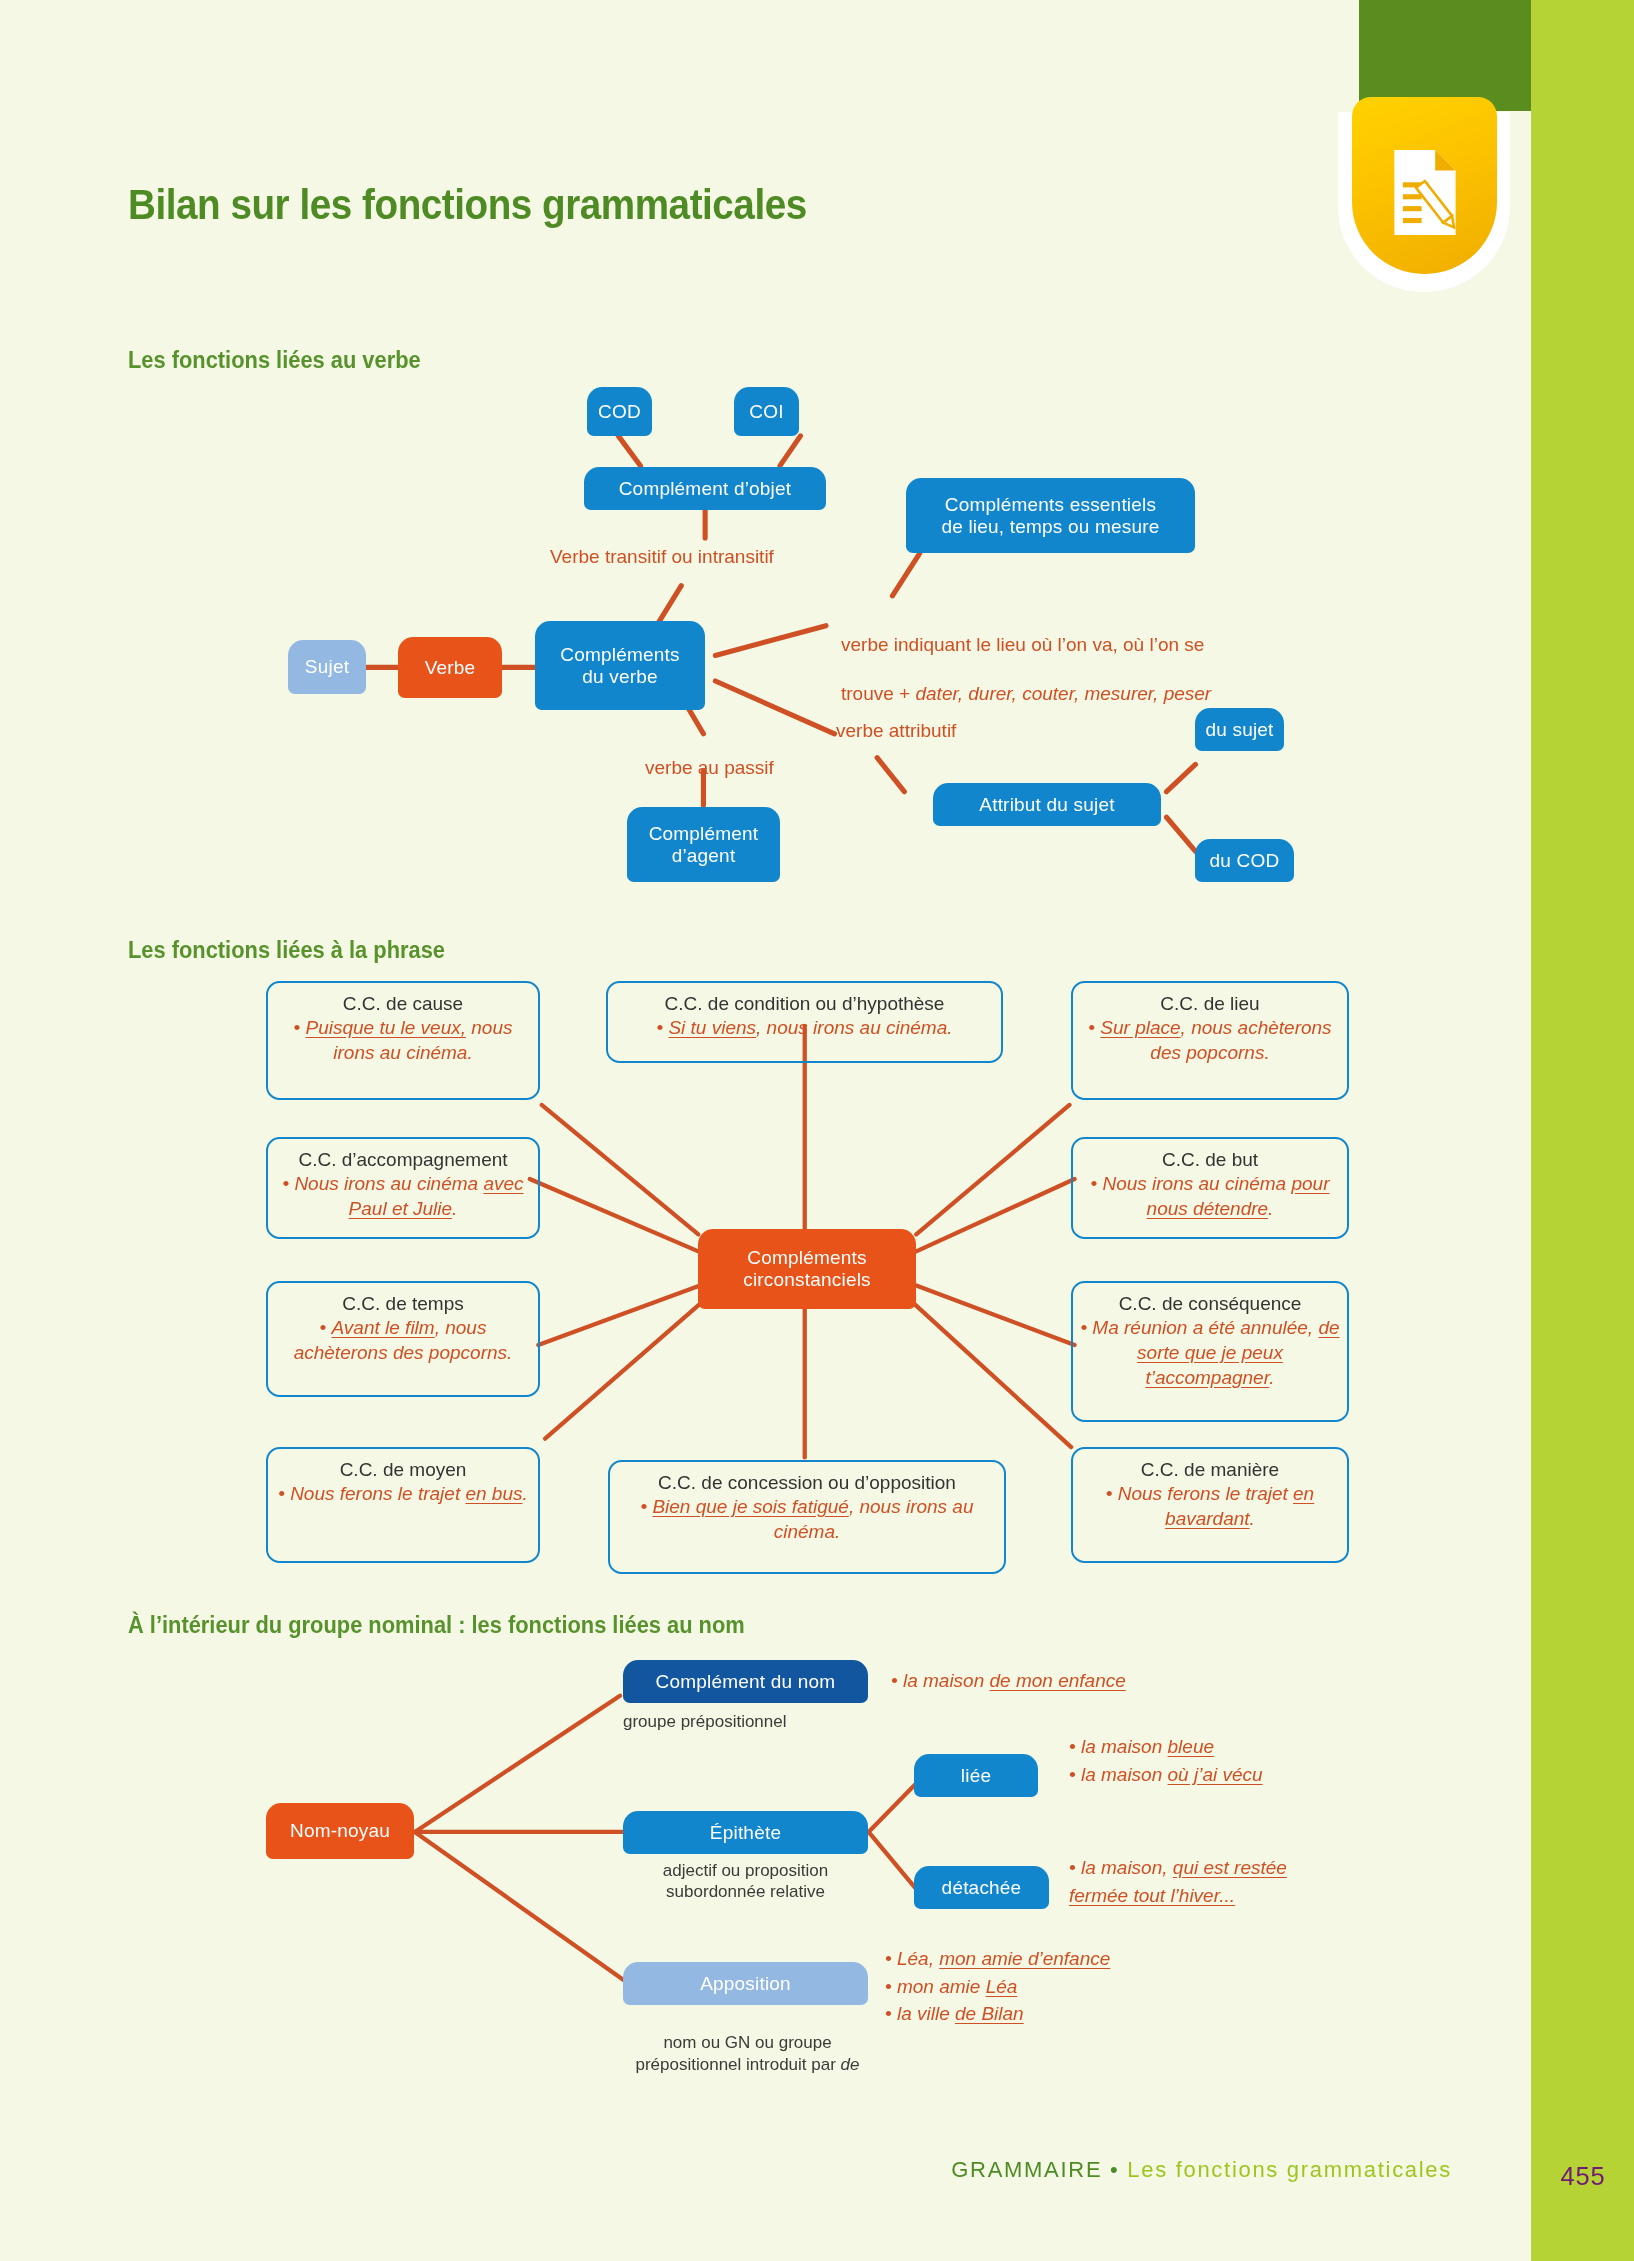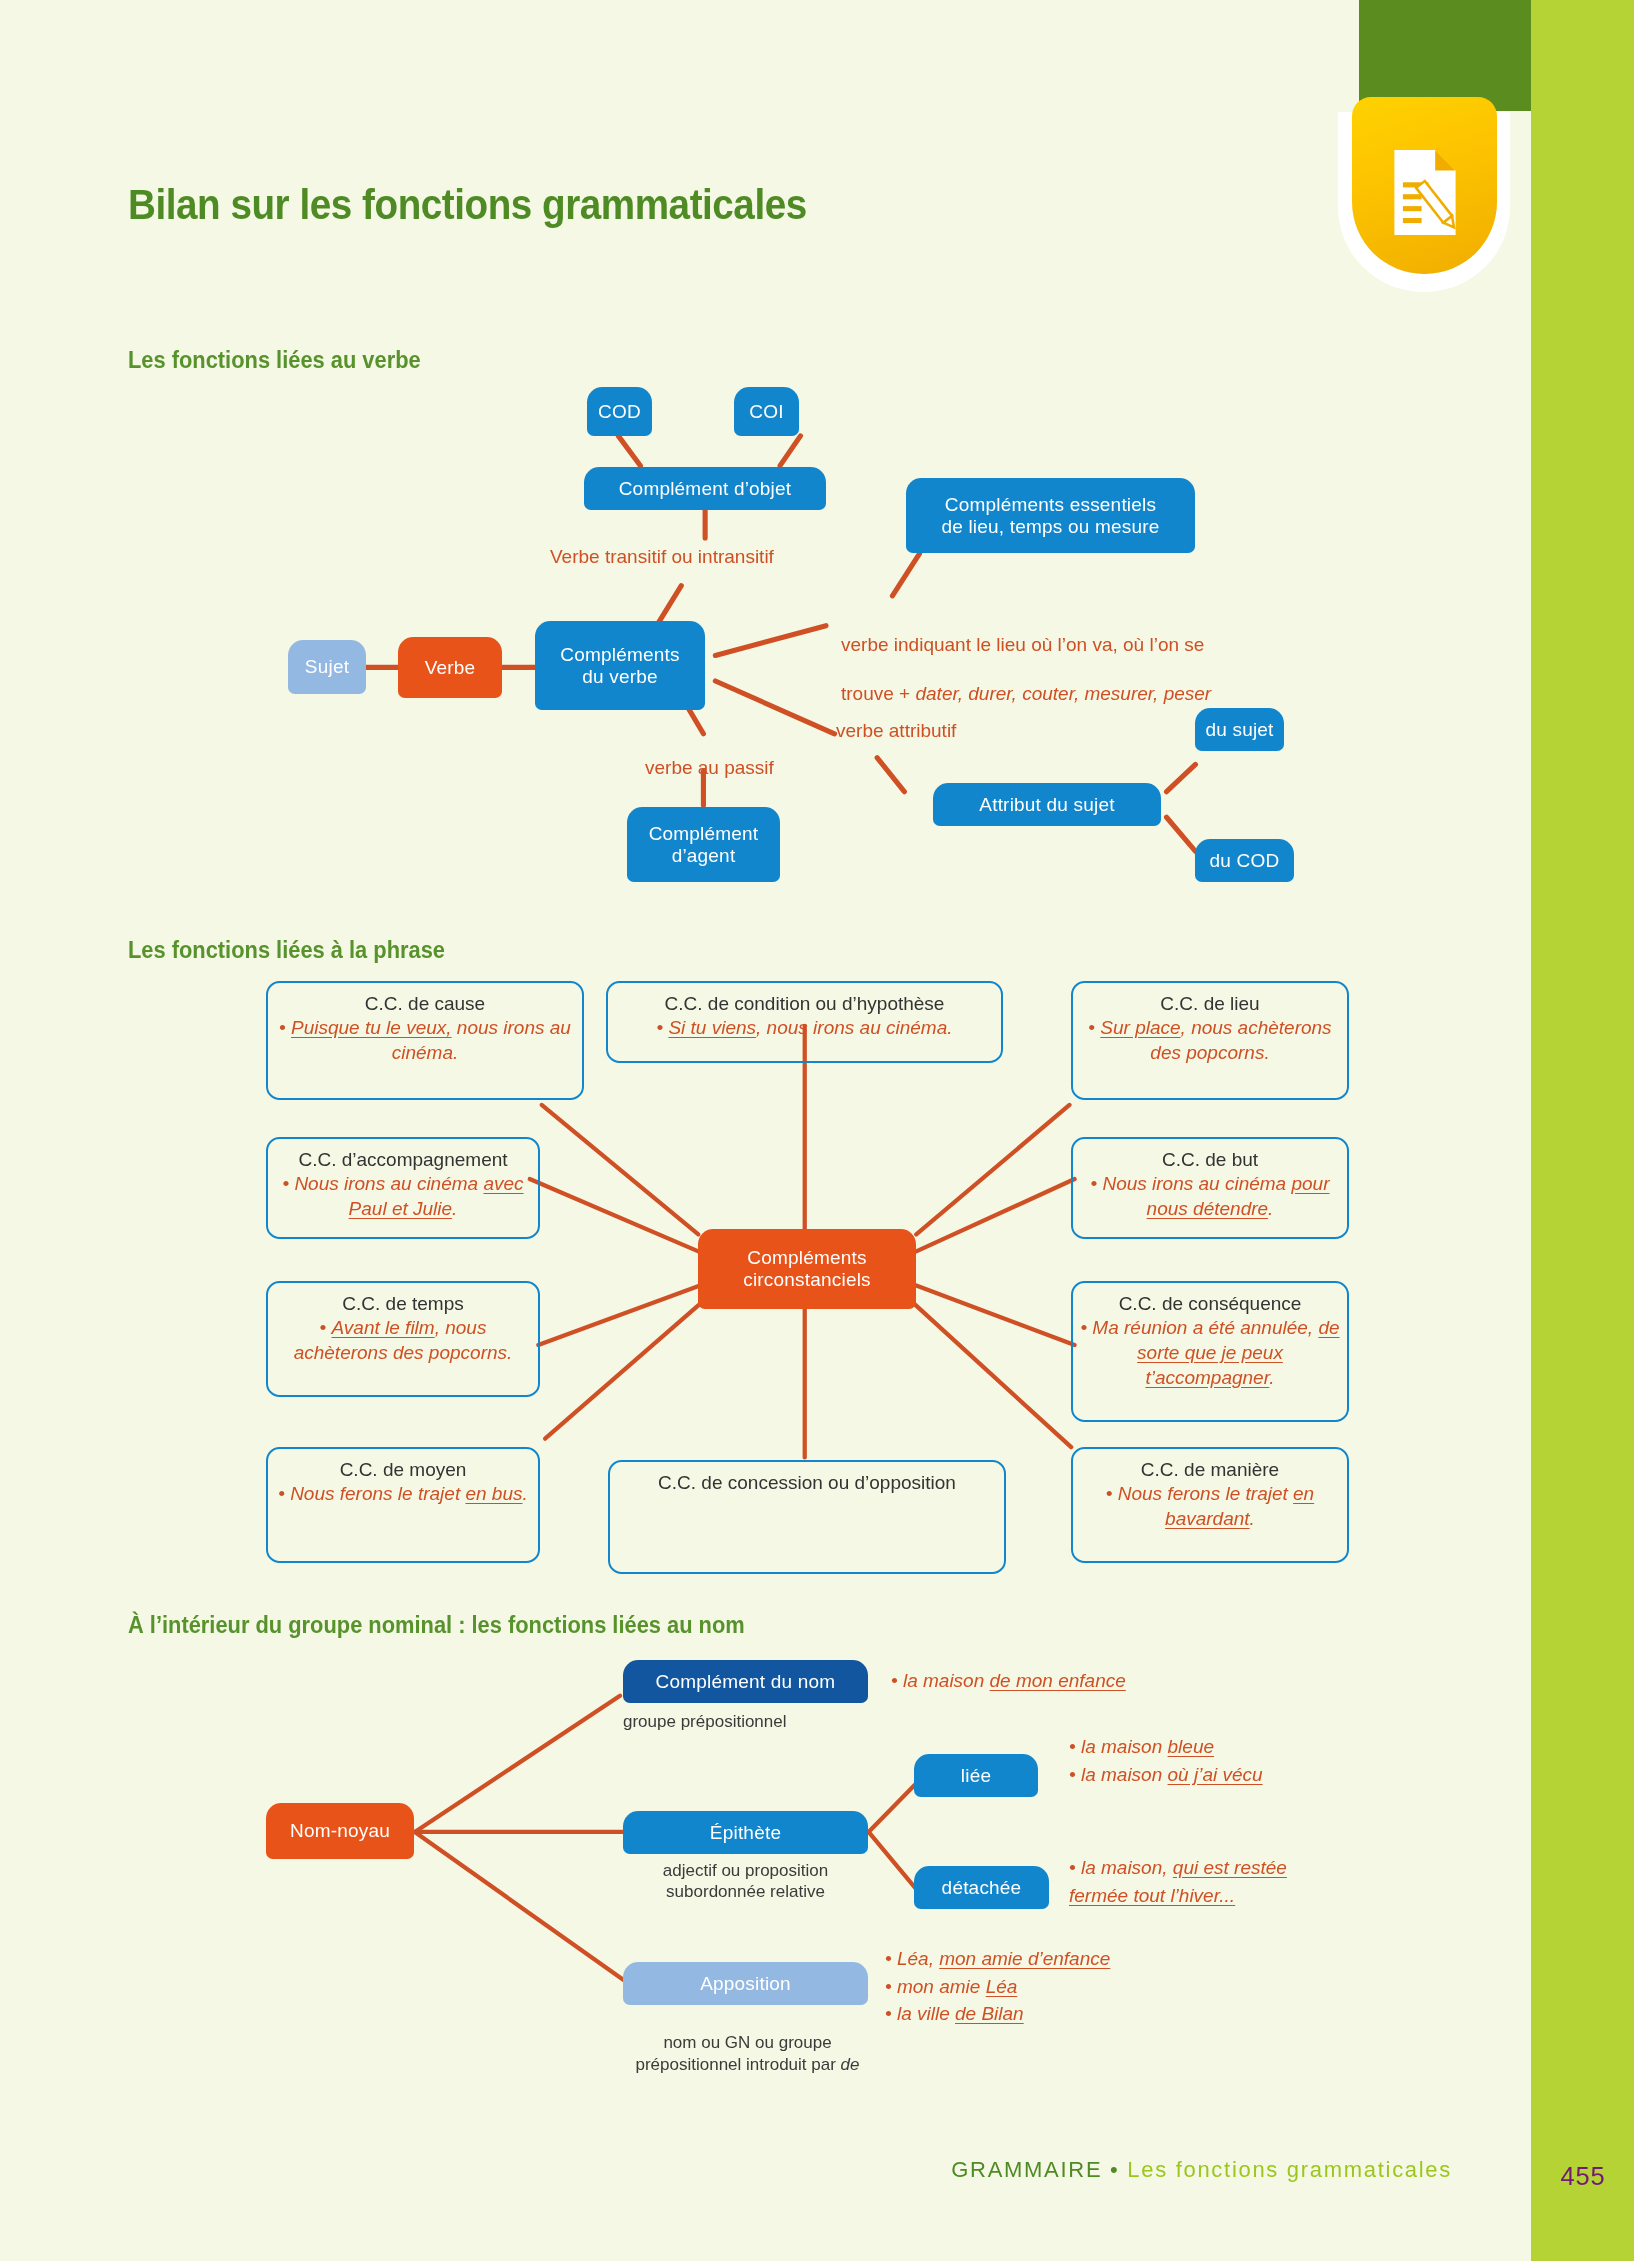--- a/index.html
+++ b/index.html
@@ -199,21 +199,21 @@
     <line x1="1262" y1="1580" x2="1076" y2="1510"></line>
     <line x1="640" y1="1690" x2="824" y2="1530"></line>
     <line x1="945" y1="1532" x2="945" y2="1712"></line>
     <line x1="1258" y1="1700" x2="1074" y2="1532"></line>
   </g>
 </svg>
 
 <div class="pill orange" style="left:698px; top:1229px; width:218px; height:80px; white-space:pre-line;">Compléments
 circonstanciels</div>
 
-<div class="cc-box" style="left:266px; top:981px; width:318px; height:119px;">
+<div class="cc-box" style="left:266px; top:981px; width:274px; height:119px;">
   <div class="cc-title">C.C. de cause</div>
   <div class="cc-ex"><span class="bullet">•&nbsp;</span><u>Puisque tu le veux,</u><span>
 nous irons au cinéma.</span></div>
 </div>
 
 <div class="cc-box" style="left:606px; top:981px; width:397px; height:82px;">
   <div class="cc-title">C.C. de condition ou d’hypothèse</div>
   <div class="cc-ex"><span class="bullet">•&nbsp;</span><u>Si tu viens</u><span>, nous irons au cinéma.</span></div>
 </div>
 
@@ -249,20 +249,22 @@
 </div>
 
 <div class="cc-box" style="left:266px; top:1447px; width:274px; height:116px;">
   <div class="cc-title">C.C. de moyen</div>
   <div class="cc-ex"><span class="bullet">•&nbsp;</span><span>Nous ferons le trajet
 </span><u>en bus</u><span>.</span></div>
 </div>
 
 <div class="cc-box" style="left:608px; top:1460px; width:398px; height:114px;">
   <div class="cc-title">C.C. de concession ou d’opposition</div>
+  <div class="cc-ex"><span class="bullet">•&nbsp;</span><u>Bien que je sois fatigué</u><span>, nous
+irons au cinéma.</span></div>
 </div>
 
 <div class="cc-box" style="left:1071px; top:1447px; width:278px; height:116px;">
   <div class="cc-title">C.C. de manière</div>
   <div class="cc-ex"><span class="bullet">•&nbsp;</span><span>Nous ferons le trajet
 </span><u>en bavardant</u><span>.</span></div>
 </div>
 
 <div class="section-head" id="head-nom">À l’intérieur du groupe nominal : les fonctions liées au nom</div>
 

